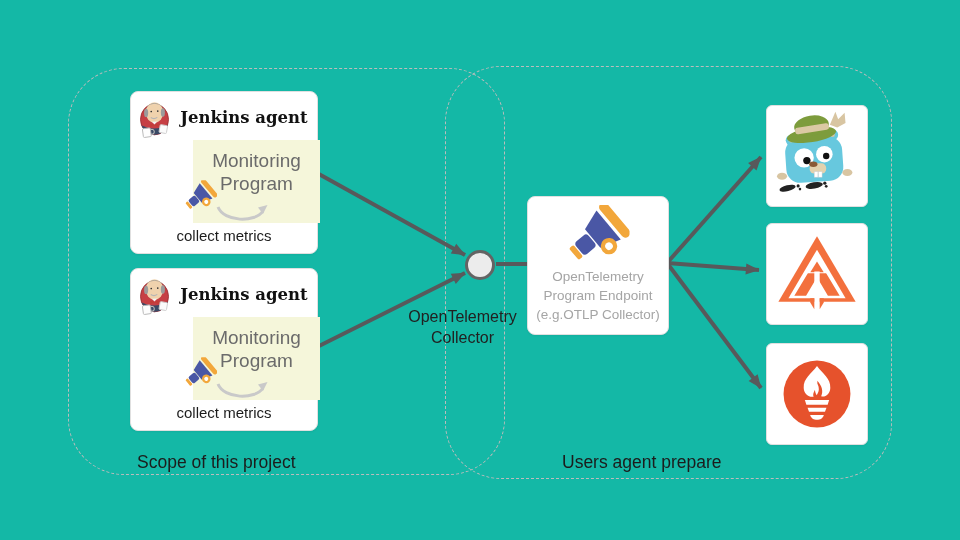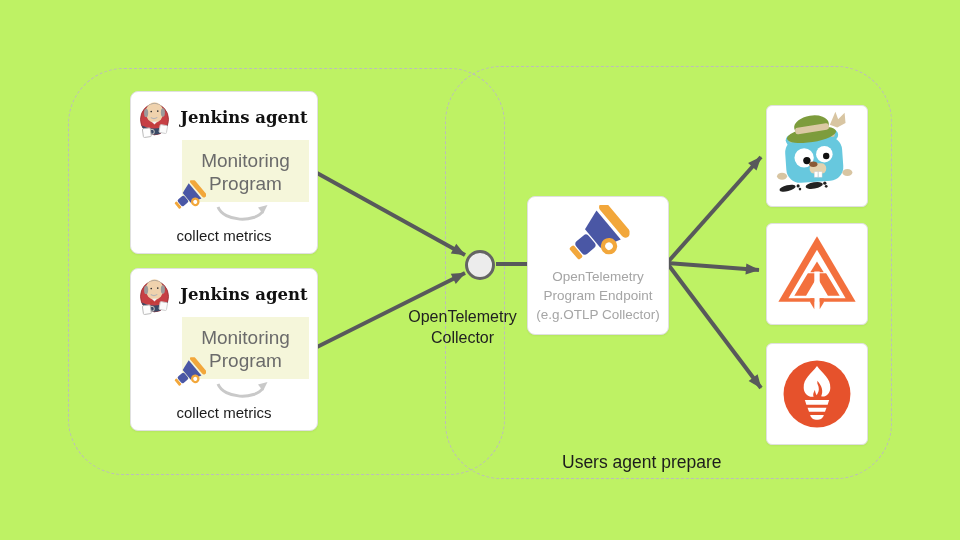--- a/index.html
+++ b/index.html
@@ -1,17 +1,17 @@
 <!DOCTYPE html>
 <html><head>
 <meta charset="utf-8">
 <style>
   html,body{margin:0;padding:0;background:#fff;}
   .canvas{
-    position:relative;width:960px;height:540px;background:#bef264;overflow:hidden;
+    position:relative;width:960px;height:540px;background:#14b8a6;overflow:hidden;
     font-family:"Liberation Sans",sans-serif;color:#1f1f1f;
   }
   svg{display:block;}
   .dash{position:absolute;border:1.5px dashed #bcbcbc;border-radius:56px;}
   .dash-left{left:68px;top:68px;width:435px;height:405px;}
   .dash-right{left:445px;top:66px;width:445px;height:411px;}
   .arrows{position:absolute;left:0;top:0;pointer-events:none;}
   .card{
     position:absolute;background:#fff;border:1px solid #e0e0e0;border-radius:8px;
     box-shadow:0 1px 2px rgba(0,0,0,0.05);
@@ -19,21 +19,21 @@
   .agent{width:186px;height:161px;}
   .agent-1{left:130px;top:91px;}
   .agent-2{left:130px;top:268px;}
   .mascot{position:absolute;left:3px;top:4px;width:41px;height:45px;}
   .agent-title{
     position:absolute;left:44px;right:4px;top:16px;text-align:center;
     font-family:"DejaVu Serif","Liberation Serif",serif;font-weight:bold;
     font-size:16.5px;color:#111;
   }
   .program{
-    position:absolute;left:51px;top:48px;width:127px;height:62px;background:#f5f6da;
+    position:absolute;left:62px;top:48px;width:127px;height:83px;background:#f5f6da;
     text-align:center;font-size:19px;line-height:23px;color:#6b6b6b;padding-top:9px;
     box-sizing:border-box;
   }
   .tel-small{position:absolute;left:-9px;top:40px;width:33px;height:31px;overflow:visible;}
   .loop{position:absolute;left:82px;top:112px;width:56px;height:24px;overflow:visible;}
   .caption{position:absolute;left:0;right:0;top:135px;text-align:center;font-size:15px;color:#1c1c1c;}
   .node{
     position:absolute;left:465px;top:250px;width:30px;height:30px;border-radius:50%;
     background:#ececec;border:3px solid #646464;box-sizing:border-box;
   }
@@ -246,15 +246,16 @@
       <circle cx="50" cy="50" r="44" fill="#e6522c"></circle>
       <path d="M50 13 C58 24 68 29 67.5 42 C67.2 50 61 54.5 55.5 53 C58.5 46 56.5 39.5 50.5 32.5
                C51.5 42 43 47.5 45.5 53.5 C40 55 32.8 50 32.5 42 C32 29 42 24 50 13 Z" fill="#ffffff"></path>
       <path d="M50 36 C53.5 41.5 53 47 49.5 51.5 C46.5 47 46.5 41 50 36 Z" fill="#ffffff"></path>
       <path d="M34 58 L66 58 L64 64 L36 64 Z" fill="#ffffff"></path>
       <path d="M37.5 68 L62.5 68 L60.5 73.5 L39.5 73.5 Z" fill="#ffffff"></path>
       <path d="M41 77.5 L59 77.5 C57 86 43 86 41 77.5 Z" fill="#ffffff"></path>
     </svg>
   </div>
 
+  <div class="group-label scope-label">Scope of this project</div>
   <div class="group-label users-label">Users agent prepare</div>
 
 </div>
 
 </body></html>

